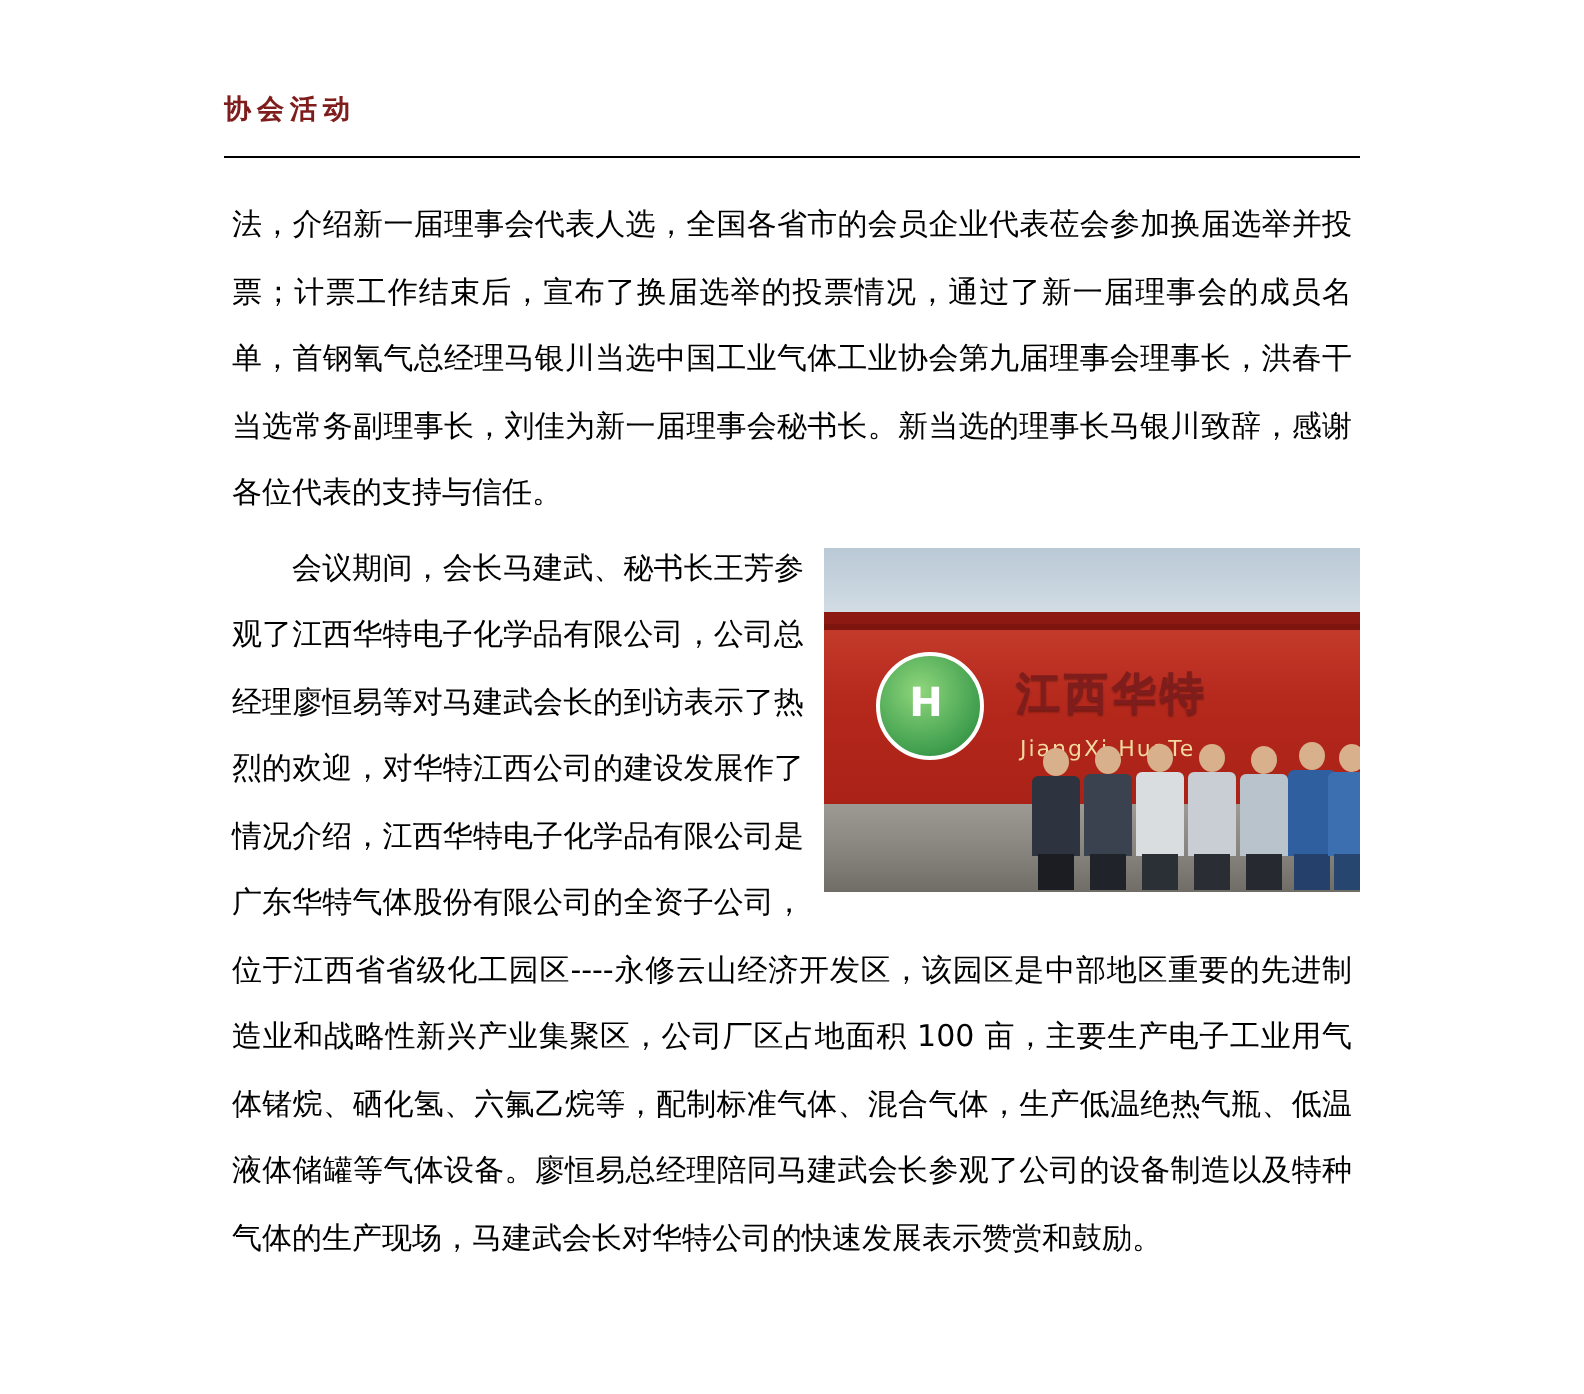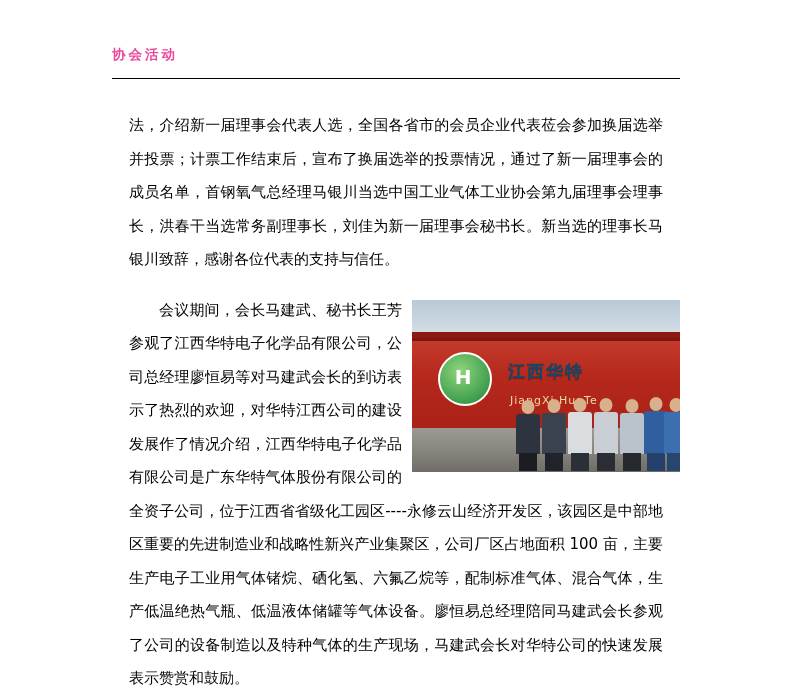--- a/index.html
+++ b/index.html
@@ -31,21 +31,21 @@
     align-items: flex-start;
     justify-content: space-between;
     border-bottom: 1.2px solid #000000;
     padding-bottom: 4px;
   }
   .header-left {
     font-family: "DejaVu Sans", sans-serif;
     font-weight: bold;
     font-size: 13.5px;
     letter-spacing: 3px;
-    color: #ec4899;
+    color: #7f1d1d;
   }
   .header-right {
     font-family: "DejaVu Sans", sans-serif;
     font-weight: bold;
     font-size: 13.5px;
     letter-spacing: 1px;
     color: #000000;
   }
   .content {
     position: absolute;
@@ -53,21 +53,21 @@
     top: 92px;
     width: 568px;
     font-family: "DejaVu Sans", sans-serif;
     font-size: 15px;
     line-height: 33.5px;
     text-align: justify;
     text-justify: inter-ideograph;
     color: #000000;
   }
   .para {
-    margin: 17px;
+    margin: 4px;
     text-indent: 2em;
     text-align: justify;
   }
   .para.noindent {
     text-indent: 0;
   }
   .figure {
     float: right;
     width: 268px;
     height: 172px;
@@ -96,24 +96,24 @@
     position: absolute;
     left: 0; right: 0;
     top: 32px;
     height: 7px;
     background: #8d1a12;
   }
   .wall-text {
     position: absolute;
     left: 96px;
     top: 56px;
-    font-family: Liberation Mono, monospace;
-    font-size: 17px;
-    font-weight: bold;
-    color: #0c4a6e;
+    font-family: Liberation Serif, serif;
+    font-size: 22px;
+    font-weight: bold;
+    color: #7f1d1d;
     letter-spacing: 2px;
     text-shadow: 0 1px 1px rgba(0,0,0,0.35);
     white-space: nowrap;
   }
   .wall-subtext {
     position: absolute;
     left: 98px;
     top: 84px;
     font-family: "DejaVu Sans", sans-serif;
     font-size: 11px;

